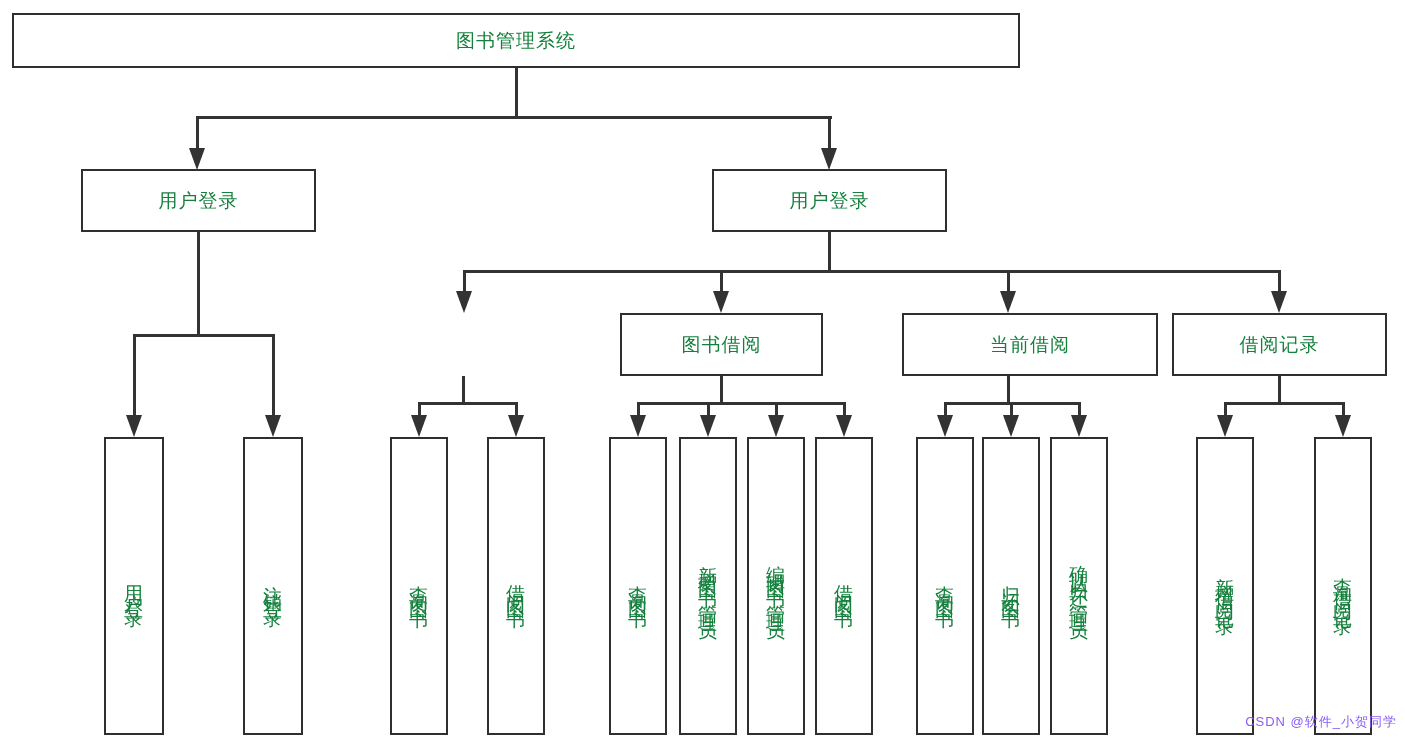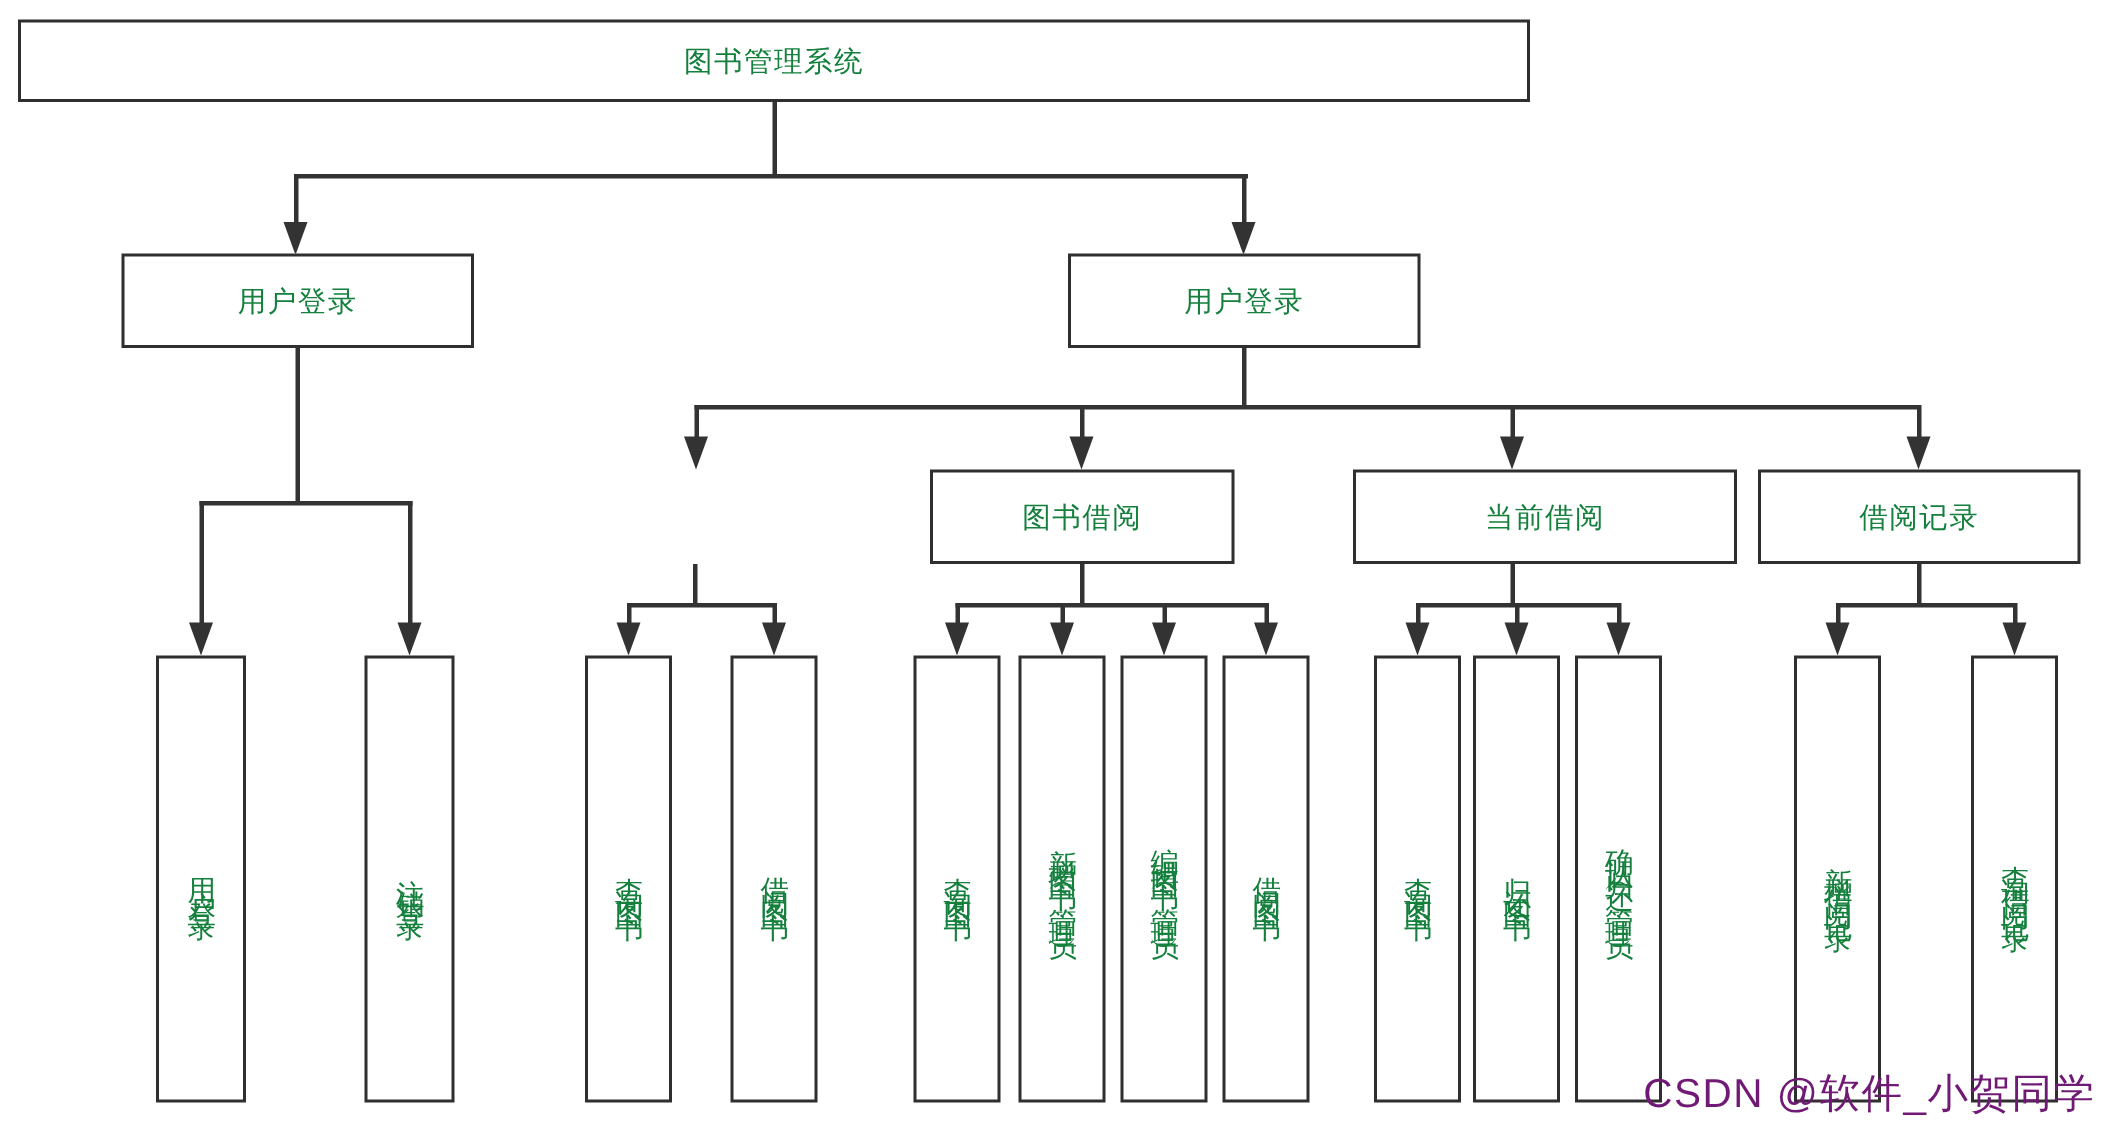--- a/index.html
+++ b/index.html
@@ -19,21 +19,21 @@
     font-size:19px;letter-spacing:8px;line-height:1;white-space:normal;
   }
   .v-line{position:absolute;width:2.5px;background:#333333;}
   .h-line{position:absolute;height:2.5px;background:#333333;}
   .arrow{
     position:absolute;width:0;height:0;
     border-left:8px solid transparent;border-right:8px solid transparent;
     border-top:22px solid #333333;
   }
   .watermark{
-    position:absolute;right:8px;bottom:0;color:#701a75;font-size:27px;
+    position:absolute;right:8px;bottom:16px;color:#8b5cf6;font-size:13px;
     letter-spacing:1px;z-index:5;white-space:nowrap;
   }
 </style>
 </head>
 <body>
 
 <div class="canvas">
 
   <div class="box" style="left:12px;top:13px;width:1008px;height:55px">
     <span class="label">图书管理系统</span>

